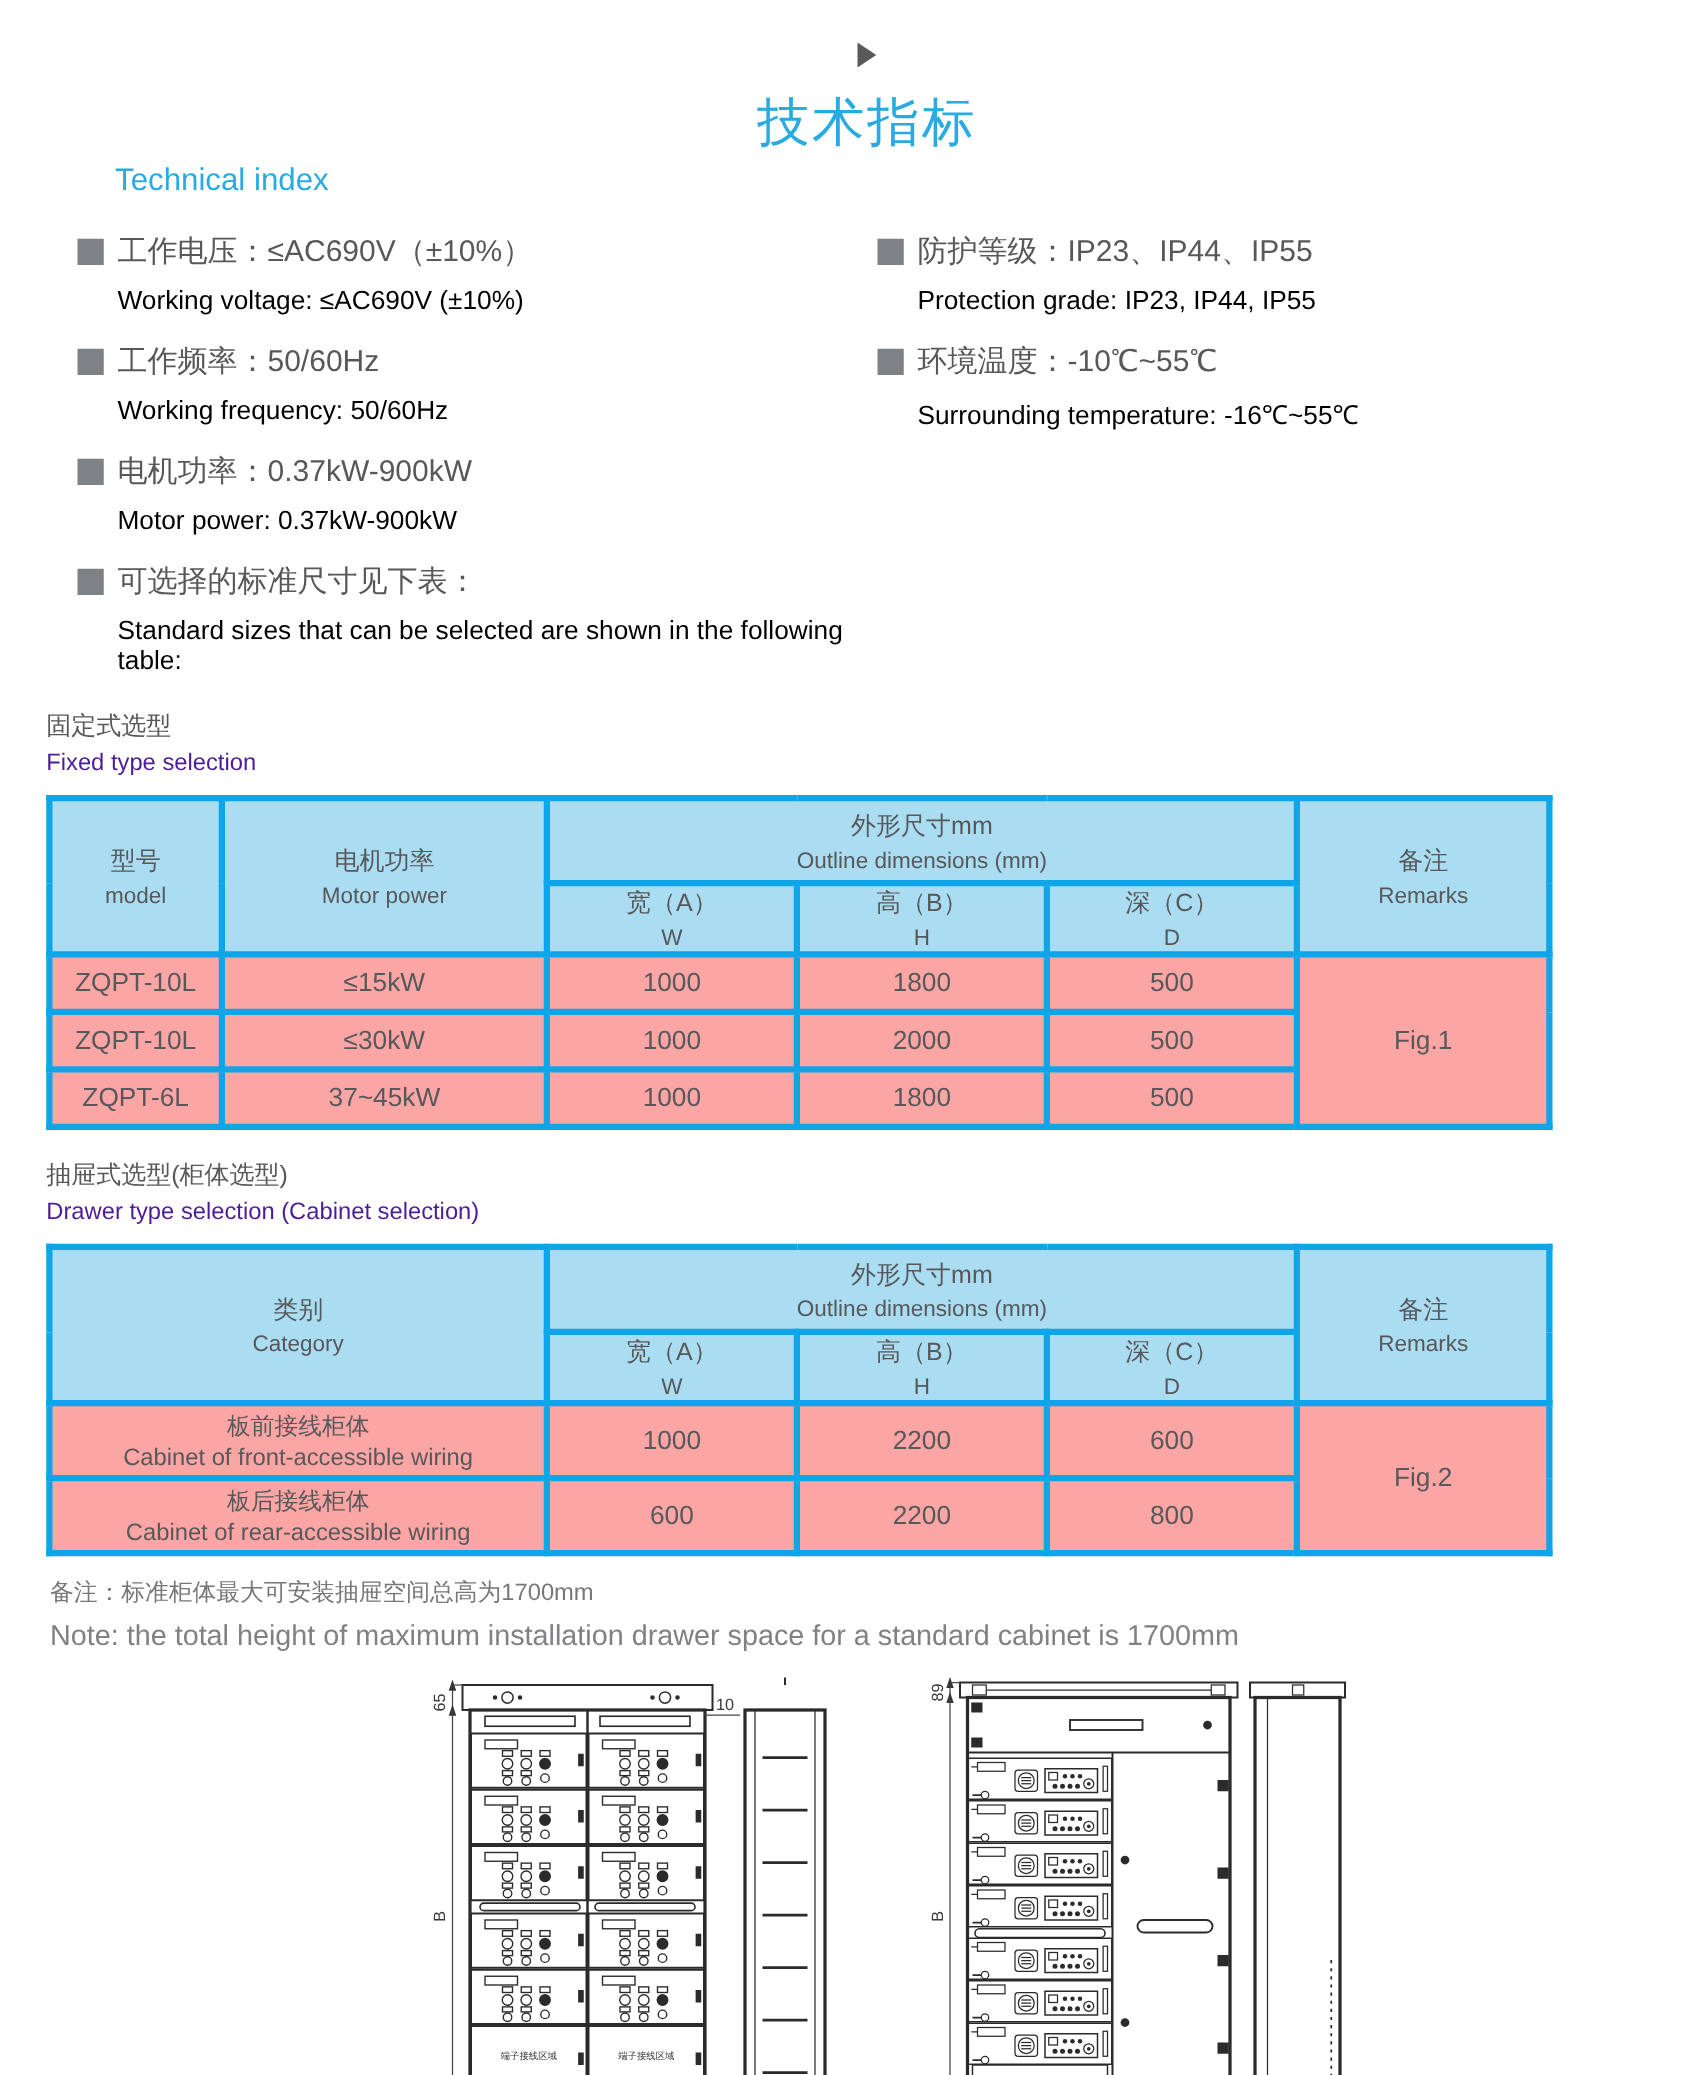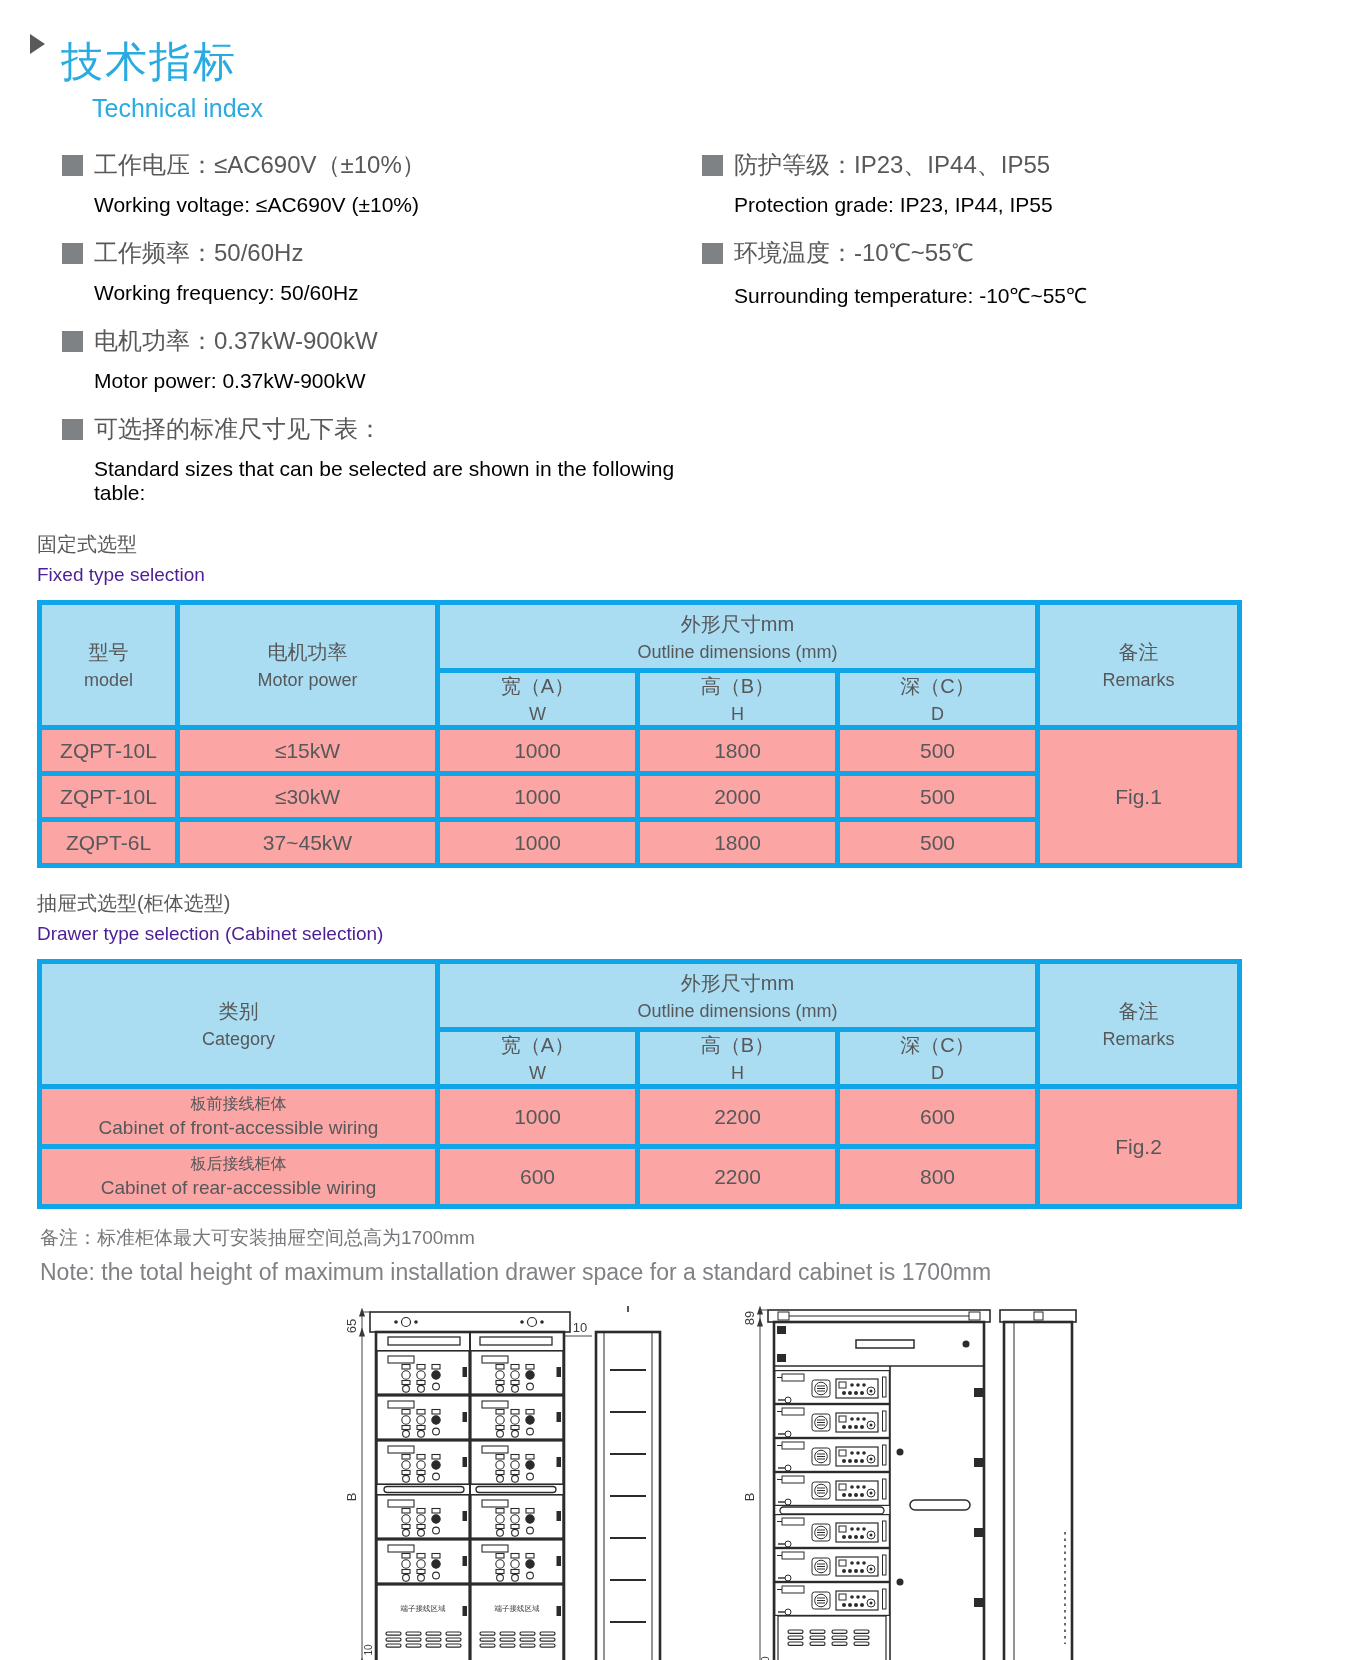--- a/index.html
+++ b/index.html
@@ -1,20 +1,20 @@
 <!DOCTYPE html>
 <html><head>
 <meta charset="utf-8">
 <style>
   html,body{margin:0;padding:0;background:#fff;}
   body{width:1357px;height:1660px;font-family:"Liberation Sans",sans-serif;color:#57585a;position:relative;overflow:hidden;}
 
   
   .header{padding:34px 0 0 30px;}
-  .title-row{display:flex;gap:16px;}
+  .title-row{display:flex;align-items:center;gap:16px;flex-direction:column;}
   .title-arrow{width:0;height:0;border-left:15px solid #58595b;border-top:10px solid transparent;border-bottom:10px solid transparent;}
   .title-zh{font-size:42px;color:#29abe2;font-weight:400;margin:0;letter-spacing:2px;}
   .title-en{margin:4px 0 0 62px;font-size:25px;color:#29abe2;}
 
   
   .specs{margin:26px 0 0 62px;display:grid;grid-template-columns:640px auto;}
   .spec-item{margin-bottom:4px;}
   .spec-zh{display:flex;align-items:center;gap:11px;font-size:24px;color:#57585a;}
   .bullet{width:21px;height:21px;background:#7f8285;flex:0 0 auto;}
   .spec-en{font-size:21px;color:#000000;margin:12px 0 20px 32px;}
@@ -26,21 +26,21 @@
   .section .en{font-size:19px;color:#4c1d95;margin-top:6px;}
 
   
   table.spec-table{width:1200px;margin:14px 0 0 37px;border-collapse:collapse;table-layout:fixed;}
   table.spec-table th,table.spec-table td{border:5px solid #0ea5e9;text-align:center;vertical-align:middle;padding:0;}
   table.spec-table th{background:#aadcf2;font-weight:400;}
   table.spec-table td{background:#fca5a5;}
   th .zh{font-size:20px;color:#57585a;}
   th .en{font-size:18px;color:#57585a;margin-top:4px;}
   td{font-size:21px;color:#57585a;}
-  td .zh{font-size:16px;}
+  td .zh{font-size:19px;}
   td .en{font-size:19px;margin-top:2px;}
   tr.hdr1{height:68px;}
   tr.hdr2{height:56px;}
   tr.data1{height:46px;}
   tr.data2{height:60px;}
 
   
   .note{margin:16px 0 0 40px;}
   .note .zh{font-size:19px;color:#76777a;}
   .note .en{font-size:23px;color:#808184;margin-top:8px;}
@@ -103,21 +103,21 @@
           <span class="bullet"></span>
           <span>防护等级：IP23、IP44、IP55</span>
         </div>
       <div class="spec-en">Protection grade: IP23, IP44, IP55</div>
     </div>
     <div class="spec-item">
       <div class="spec-zh">
           <span class="bullet"></span>
           <span>环境温度：-10℃~55℃</span>
         </div>
-      <div class="spec-en">Surrounding temperature: -10℃~55℃</div>
+      <div class="spec-en">Surrounding temperature: -16℃~55℃</div>
     </div>
   </div>
 </div>
 
 <div class="section">
   <div class="zh">固定式选型</div>
   <div class="en">Fixed type selection</div>
 </div>
 
 <table class="spec-table">

